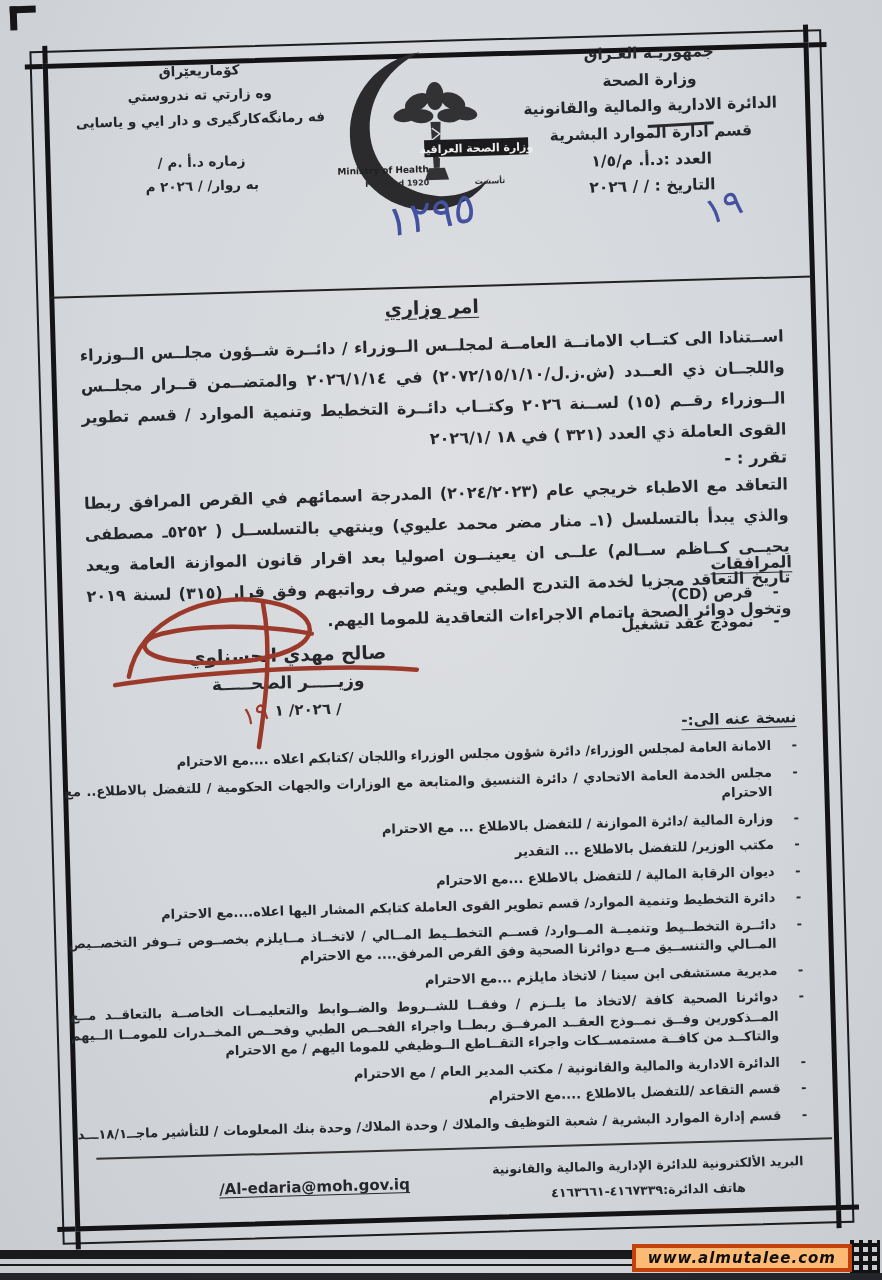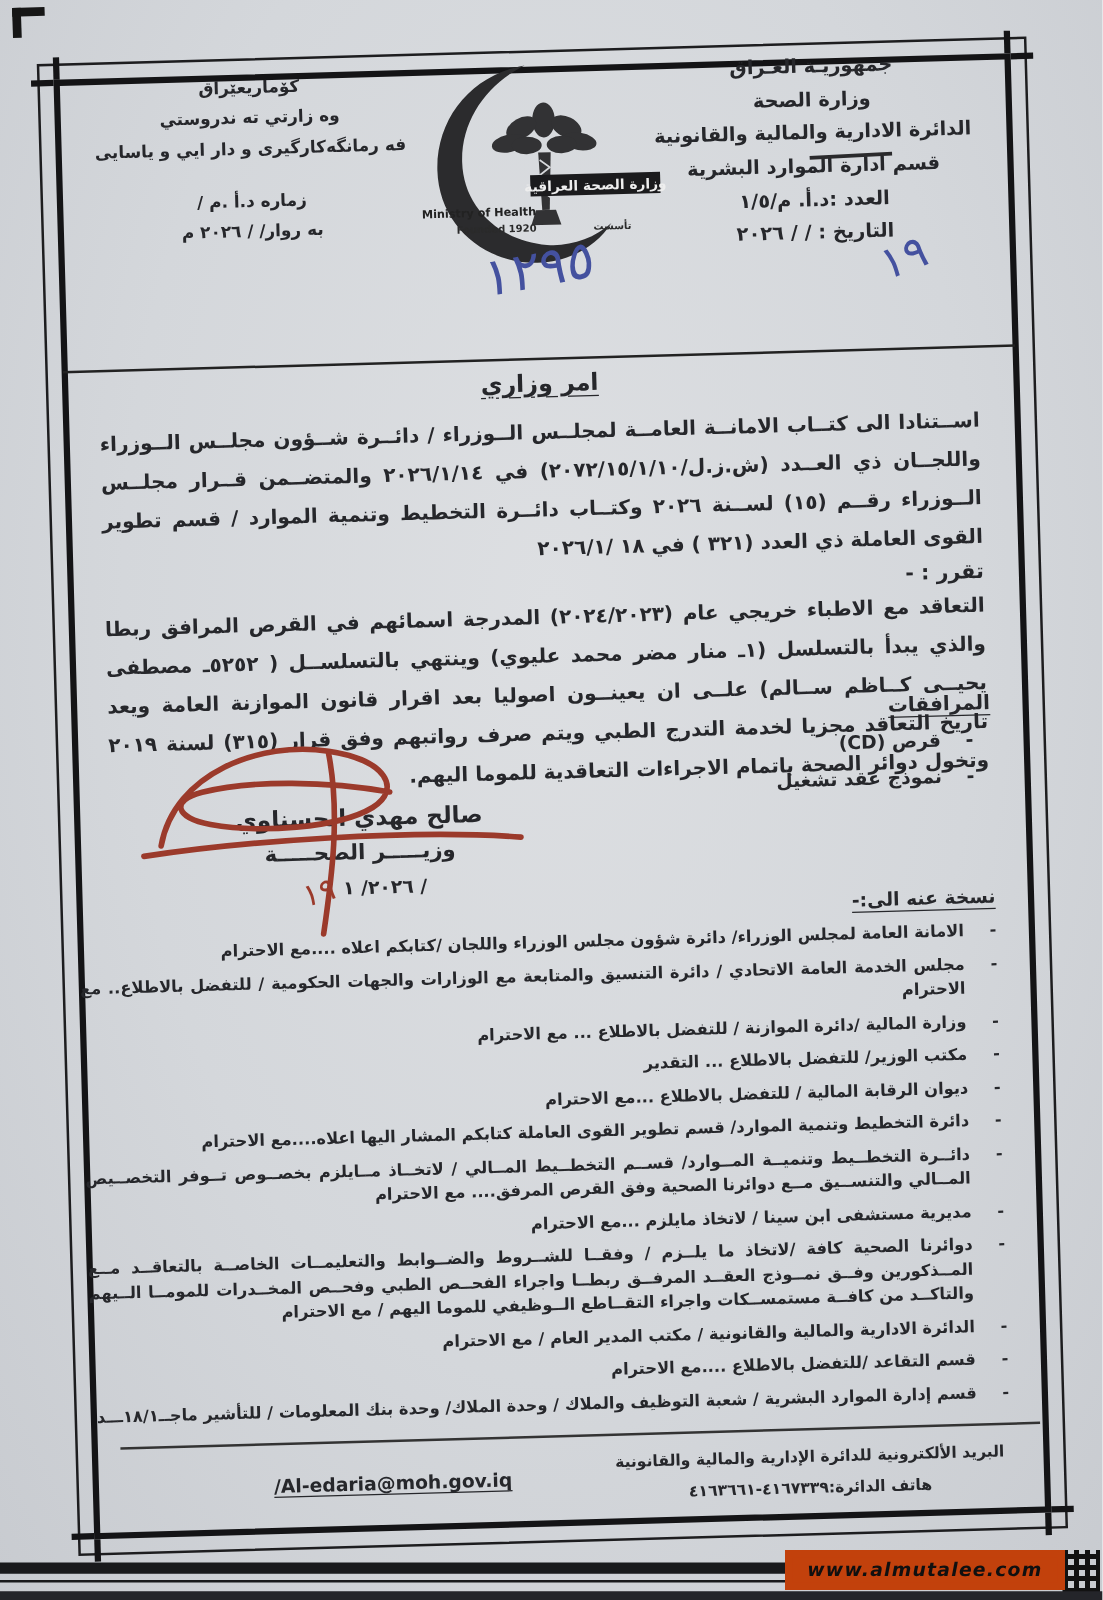--- a/index.html
+++ b/index.html
@@ -86,22 +86,22 @@
     text-decoration:underline; text-underline-offset:3px; }
   .footer-right{ text-align:center; font-size:12.5px; line-height:2.0; width:330px; }
 
   
   .wm-bar1{ position:absolute; left:0; right:168px; bottom:21px; height:9px; background:#191a1c; }
   .wm-bar2{ position:absolute; left:0; right:168px; bottom:14px; height:2px; background:#191a1c; }
   .wm-grid{ position:absolute; right:2px; bottom:6px; width:30px; height:34px;
     background-image:
       repeating-linear-gradient(0deg,#121212 0 4px,transparent 4px 9px),
       repeating-linear-gradient(90deg,#121212 0 4px,transparent 4px 9px); }
-  .watermark{ position:absolute; right:30px; bottom:8px; background:#c2410c;
-    border:6px solid #c2410c; padding:1px 12px; font-size:15px; font-style:italic;
+  .watermark{ position:absolute; right:30px; bottom:8px; background:#fdba74;
+    border:4px solid #c2410c; padding:1px 12px; font-size:15px; font-style:italic;
     font-weight:700; color:#101010; letter-spacing:1px; direction:ltr; }
 
   .small-en{ font-size:9px; font-weight:700; fill:#222; }
   .tiny-en{ font-size:8px; font-weight:700; fill:#2a2a2a; }
 </style>
 </head>
 <body>
 
 <div class="photo">
 

